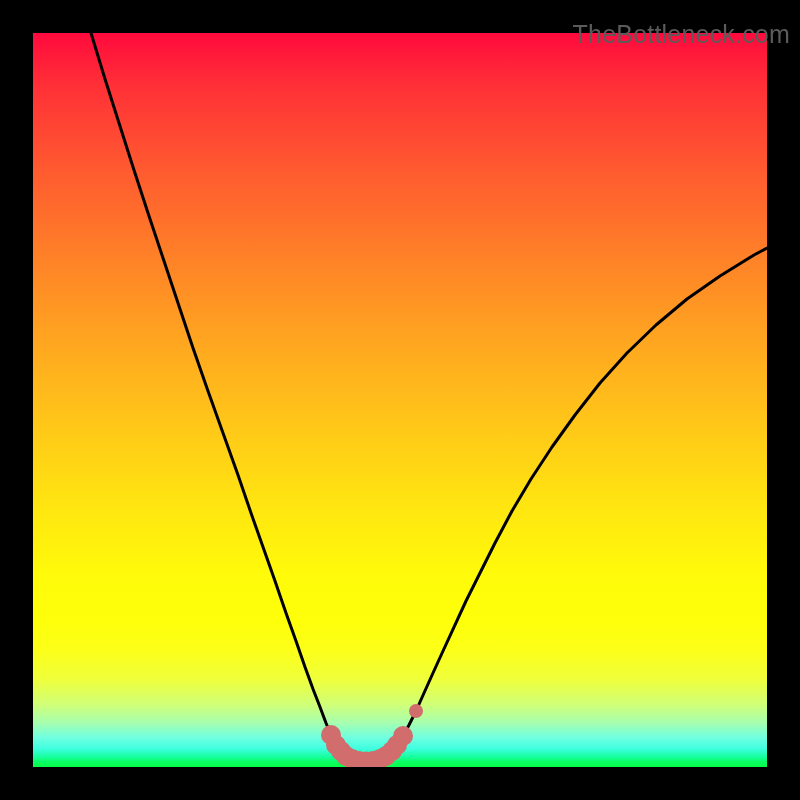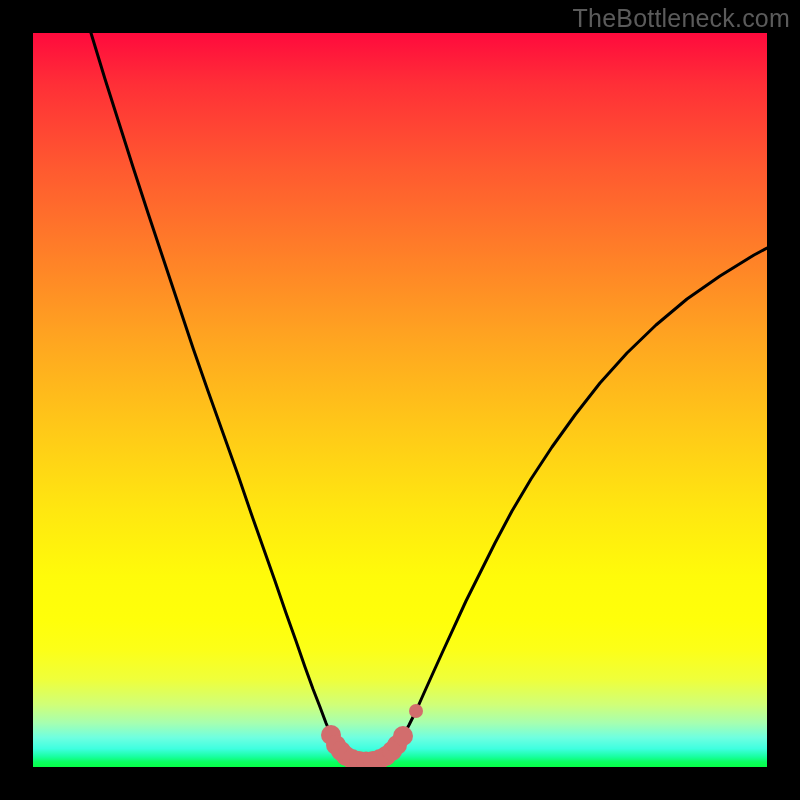--- a/index.html
+++ b/index.html
@@ -57,21 +57,21 @@
   }
   .curve-svg {
     position: absolute;
     left: 0;
     top: 0;
     width: 734px;
     height: 734px;
   }
   .watermark {
     position: absolute;
-    top: 4px;
+    top: 20px;
     right: 10px;
     color: #5b5b5b;
     font-size: 25px;
     letter-spacing: 0.2px;
     font-weight: 400;
   }
 </style>
 </head>
 <body>
 

